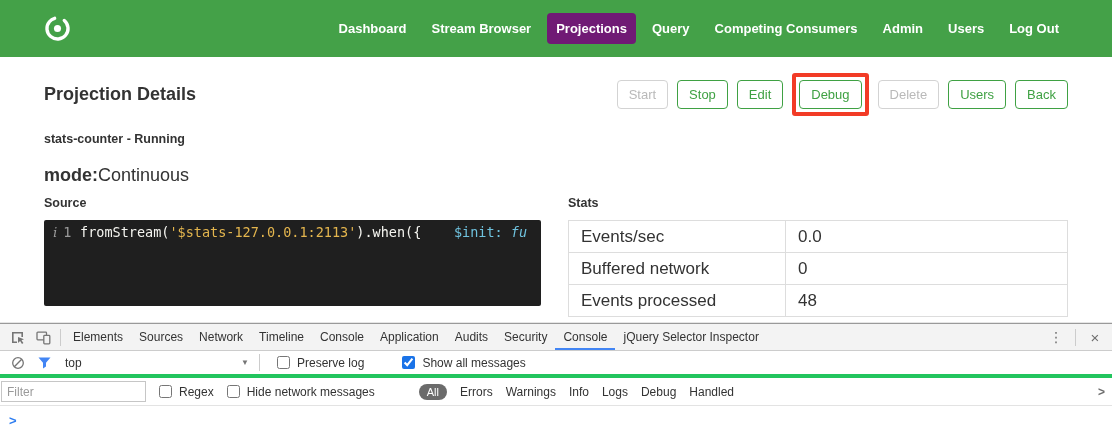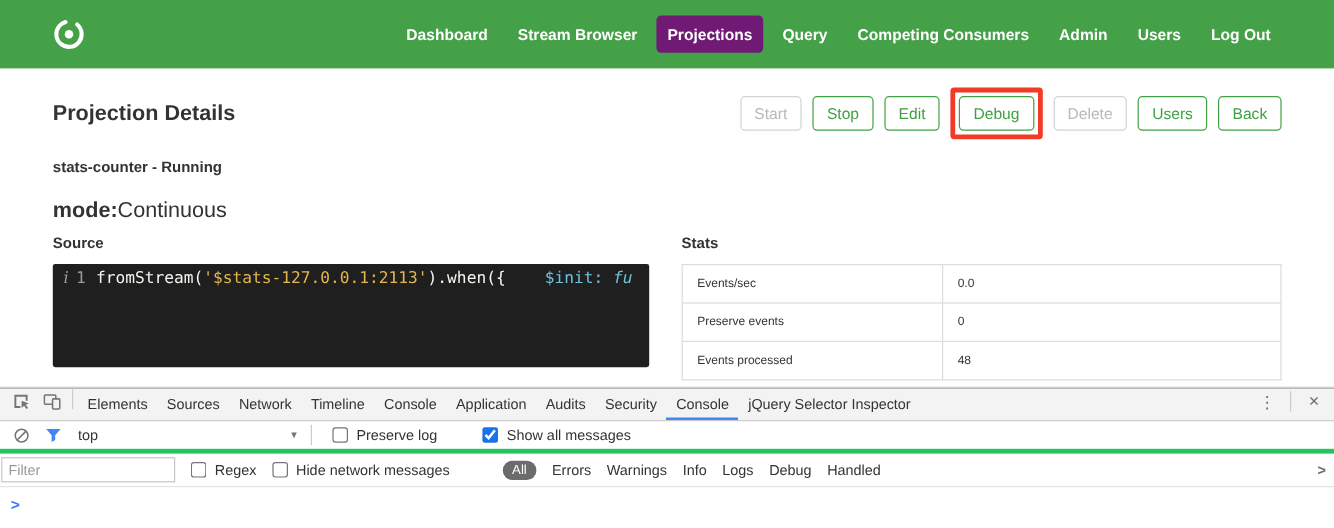--- a/index.html
+++ b/index.html
@@ -33,27 +33,27 @@
   .col-stats { flex:1; }
   .col-heading { font-size:12.5px; font-weight:bold; color:#333; height:16px; margin-bottom:8px; }
   .editor { background:#1f1f1f; height:86px; display:flex; font-family:"DejaVu Sans Mono",monospace; font-size:13.5px; overflow:hidden; border-radius:2px; }
   .gutter { flex:none; width:36px; color:#9a9a9a; display:flex; gap:6px; padding:4px 6px 0 9px; }
   .gutter .marker { font-style:italic; font-family:"DejaVu Serif",serif; }
   .code-line { white-space:pre; padding-top:4px; color:#f5f5f0; }
   .tok-string { color:#e3b54e; }
   .tok-key { color:#6fc2de; }
   .tok-kw { color:#6fc2de; font-style:italic;margin-top:38px; }
 
-  .stats-table { width:100%; border-collapse:collapse; font-size:10px; color:#333; background:#fff; }
+  .stats-table { width:100%; border-collapse:collapse; font-size:17px; color:#333; background:#fff; }
   .stats-table td { border:1px solid #ddd; height:32px; padding:0 12px; }
   .stats-table td.label { width:43.5%; }
 
   
   .devtools { position:absolute; left:0; right:0; top:323px; bottom:0; background:#fff; border-top:1px solid #999; box-shadow:0 -1px 0 #e5e5e5; font-size:12px; color:#333; }
-  .dt-tabs { height:27px; background:#f3f3f3; border-bottom:1px solid #ccc; display:flex; align-items:flex-start; padding:0 4px; }
+  .dt-tabs { height:27px; background:#f3f3f3; border-bottom:1px solid #ccc; display:flex; align-items:center; padding:0 4px; }
   .dt-icon-btn { width:26px; height:21px; display:flex; align-items:center; justify-content:center; cursor:pointer; flex:none; }
   .dt-sep { width:1px; height:17px; background:#ccc; margin:0 4px; flex:none; }
   .dt-tab { padding:0 8px; height:100%; display:flex; align-items:center; cursor:pointer; white-space:nowrap; }
   .dt-tab.active { box-shadow:inset 0 -2px 0 #4285f4; }
   .dt-tabs-right { margin-left:auto; display:flex; align-items:center; gap:2px; }
   .dots { font-size:14px; color:#6e6e6e; letter-spacing:0; }
   .closex { font-size:15px; color:#6e6e6e; }
 
   .dt-toolbar { height:27px; display:flex; align-items:center; border-bottom:4px solid #22c55e; padding:0 5px; }
   .context-select { display:flex; align-items:center; justify-content:space-between; width:196px; cursor:pointer; padding:0 6px; margin-left:2px; }
@@ -130,21 +130,21 @@
     </div>
     <div class="col-stats">
       <div class="col-heading">Stats</div>
       <table class="stats-table">
         <tbody>
           <tr>
             <td class="label">Events/sec</td>
             <td>0.0</td>
           </tr>
           <tr>
-            <td class="label">Preserve events</td>
+            <td class="label">Buffered network</td>
             <td>0</td>
           </tr>
           <tr>
             <td class="label">Events processed</td>
             <td>48</td>
           </tr>
         </tbody>
       </table>
     </div>
   </div>

